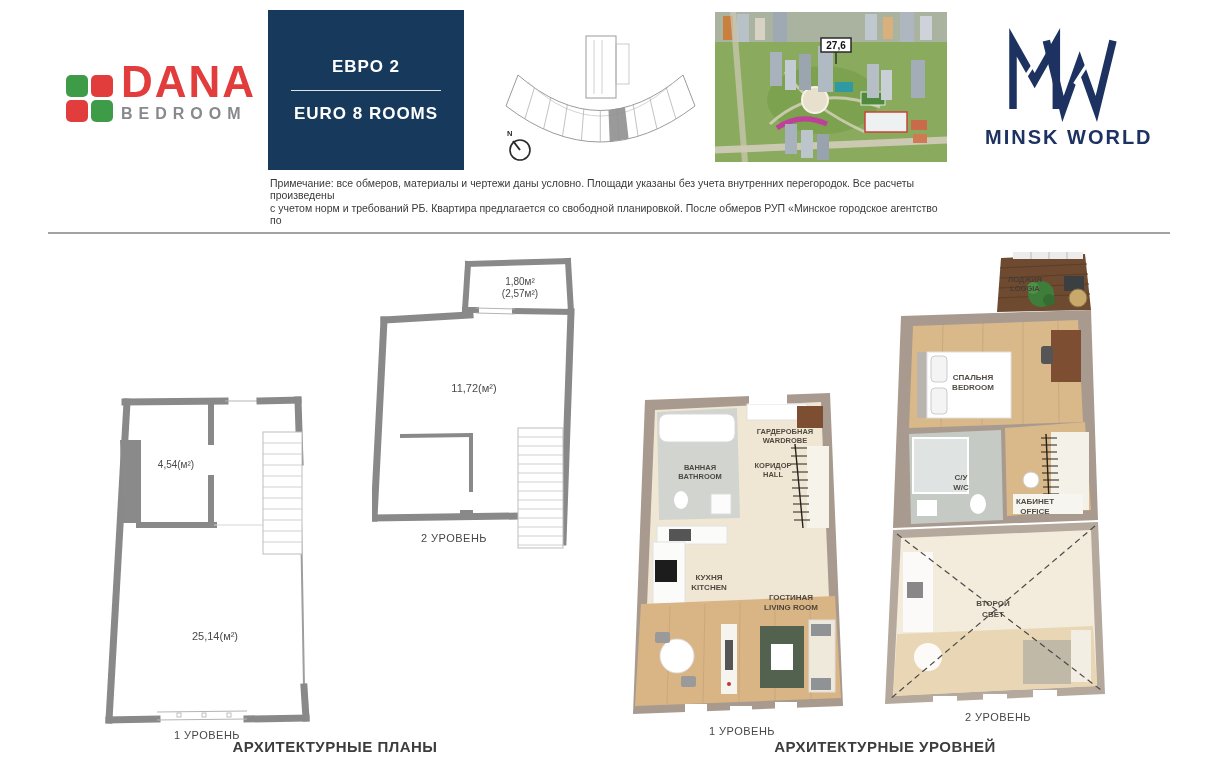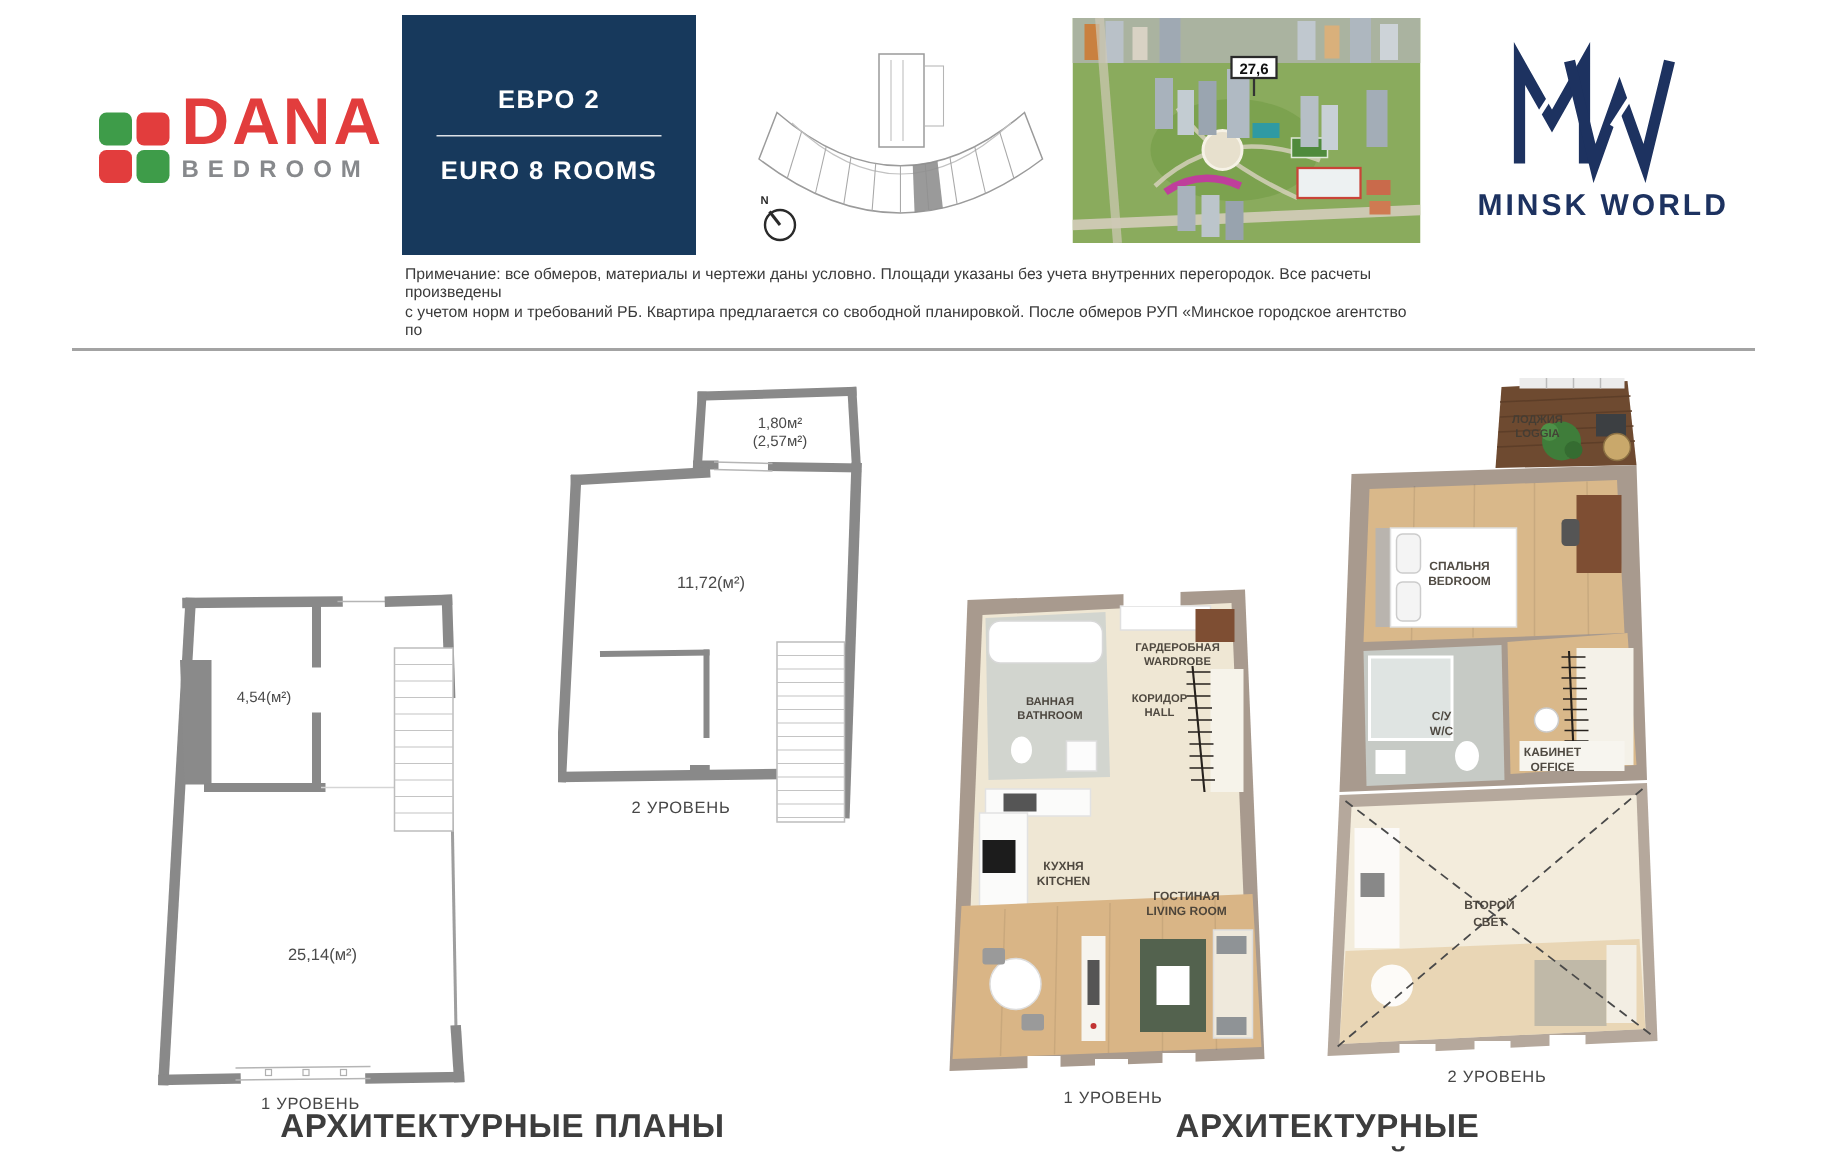--- a/index.html
+++ b/index.html
@@ -26,21 +26,21 @@
   .aerial{left:715px;top:12px;width:232px;height:150px;}
   .brand{left:985px;top:26px;width:155px;text-align:center;}
   .brand-name{font-size:20px;font-weight:700;color:#1d3260;letter-spacing:2px;margin-top:4px;white-space:nowrap;}
 
   
   .disc{left:270px;top:177px;width:672px;font-size:10.5px;line-height:12.3px;color:#3a3a3a;}
 
   .divider{left:48px;top:232px;width:1122px;height:2px;background:#a3a3a3;}
 
   
-  .sec-title{font-size:22px;font-weight:700;color:#3d3d3d;letter-spacing:.5px;text-align:center;width:300px;}
+  .sec-title{font-size:15px;font-weight:700;color:#3d3d3d;letter-spacing:.5px;text-align:center;width:300px;}
   .plan-caption{font:400 11px "Liberation Sans",sans-serif;fill:#474747;letter-spacing:.5px;}
   .area-label{font:400 10px "Liberation Sans",sans-serif;fill:#4a4a4a;}
   .area-label.big{font-size:11px;}
   .rlabel{font:700 7.5px "Liberation Sans",sans-serif;fill:#423c34;opacity:.92;}
   .rlabel.s8{font-size:8px;}
   .wall{stroke:#898989;fill:none;stroke-linecap:square;}
   .thin{stroke:#b5b5b5;stroke-width:1;fill:none;}
   .tread{stroke:#c4c4c4;stroke-width:.8;}
 </style>
 </head>

